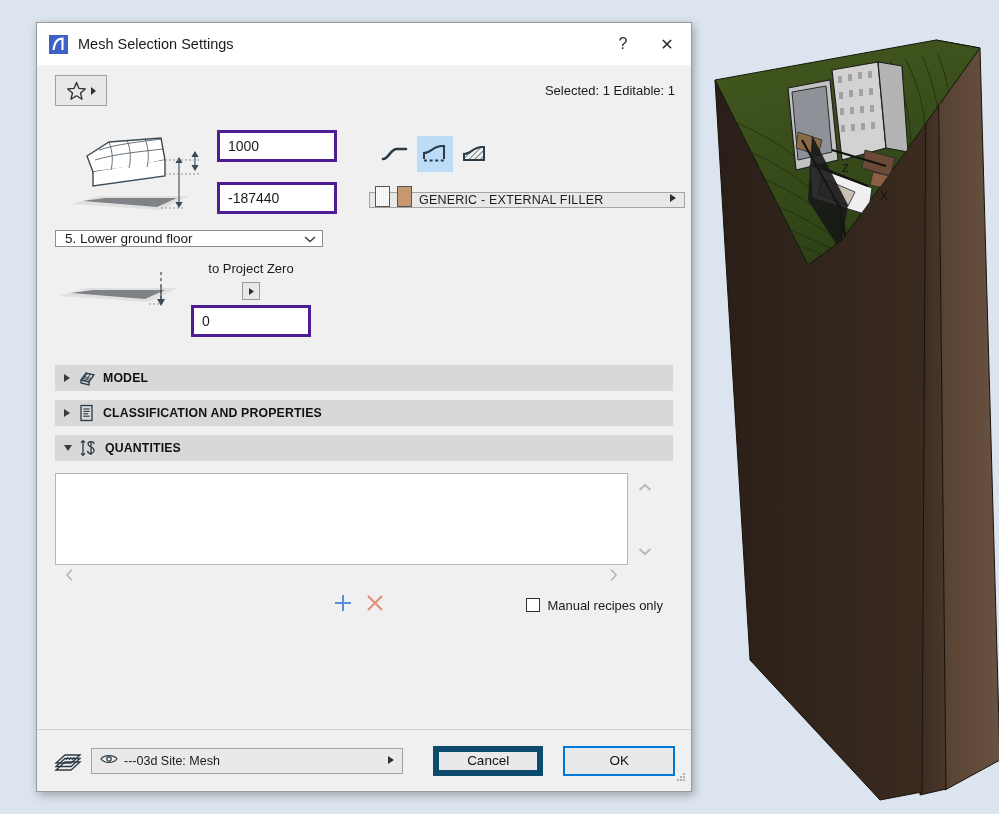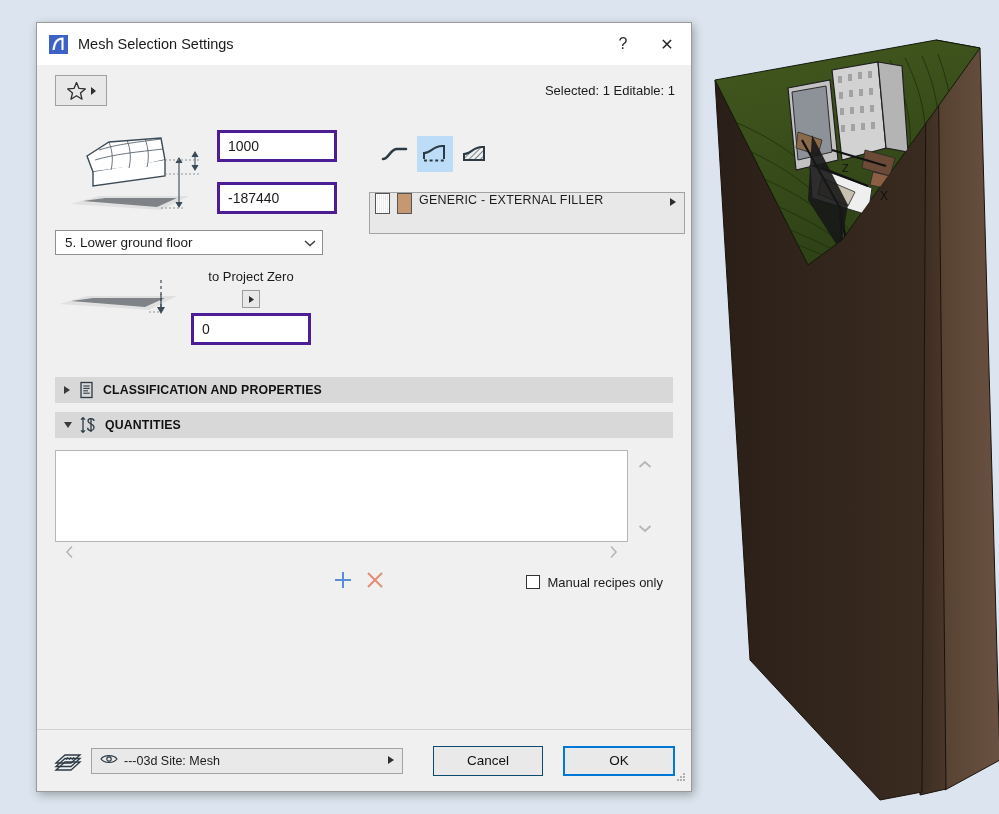--- a/index.html
+++ b/index.html
@@ -100,21 +100,21 @@
   .fields { margin-left: 8px; }
   .txtin {
     width: 120px; height: 32px; background: #fff;
     border: 3px solid #4c1d95; font-size: 14px; color: #1a1a1a;
     padding: 0 8px; line-height: 30px;
   }
   .txtin + .txtin { margin-top: 20px; }
 
   .homestory-lbl { font-size: 13px; color: #1b1b1b; margin: 16px 0 4px 2px; }
   .combo {
-    width: 268px; height: 25px; background: #fff; border: 1px solid #8e8e8e;
+    width: 268px; height: 17px; background: #fff; border: 1px solid #8e8e8e;
     display: flex; align-items: center; padding: 0 6px 0 9px;
     font-size: 13.5px; color: #1a1a1a;
   }
   .combo .chev { margin-left: auto; }
 
   .pz-row { display: flex; align-items: center; margin-top: 14px; }
   .base-pic { width: 130px; height: 58px; flex: 0 0 auto; margin-left: 2px; }
   .pz-col { margin-left: 4px; }
   .pz-top { display: flex; align-items: center; gap: 6px; flex-direction: column; }
   .pz-lbl { font-size: 13px; color: #1b1b1b; }
@@ -125,22 +125,22 @@
   .pz-in { margin-top: 5px; }
 
   
   .type-strip { display: flex; align-items: center; gap: 4px; margin: 4px 0 0 12px; }
   .type-btn {
     width: 36px; height: 36px; display: flex; align-items: center; justify-content: center;
   }
   .type-btn.sel { background: #bcdcf7; }
   .mat-row {
     margin: 20px 0 0 4px;
-    width: 316px; height: 42px; background: #e8e8e8; border: 1px solid #a3a3a3;
-    display: flex; align-items: flex-start; padding: 0 7px 0 5px; gap: 7px;
+    width: 316px; height: 16px; background: #e8e8e8; border: 1px solid #a3a3a3;
+    display: flex; align-items: flex-end; padding: 0 7px 0 5px; gap: 7px;
   }
   .swatch-a { width: 15px; height: 21px; background:
      repeating-linear-gradient(90deg,#fff 0 1px,#ededed 1px 2px);
      border: 1px solid #555; }
   .swatch-b { width: 15px; height: 21px; background: #c59871; border: 1px solid #555; }
   .mat-name { font-size: 12.5px; color: #1d1d1d; letter-spacing: .2px; }
   .mat-arrow { margin-left: auto; }
 
   .sec-gap { height: 9px; }
 
@@ -173,21 +173,21 @@
   }
   .layer-icon { width: 30px; height: 24px; flex: 0 0 auto; }
   .layer-combo {
     flex: 0 0 auto; width: 312px; height: 26px; background: #e9e9e9;
     border: 1px solid #a3a3a3; display: flex; align-items: center;
     padding: 0 7px 0 8px; gap: 6px; font-size: 12.5px; color: #1b1b1b;
   }
   .layer-combo .arrow { margin-left: auto; }
   .btn {
     height: 30px; font-size: 13.5px; color: #111;
-    background: #e9e9e9; border: 1px solid #0c4a6e;
+    background: #e9e9e9; border: 6px solid #0c4a6e;
     display: flex; align-items: center; justify-content: center;
   }
   .btn.cancel { width: 116px; margin-left: 22px; }
   .btn.ok { width: 118px; margin-left: 12px; border: 2px solid #0078d7; background:#e9e9e9;}
   .grip { position: absolute; right: 4px; bottom: 4px; }
 </style>
 </head>
 <body>
 
 <div id="viewport">
@@ -424,20 +424,36 @@
               </svg>
           </span>
         </div>
       </div>
     </div>
 
     <div style="height:14px"></div>
 
     <div class="sec-gap"></div>
 
+    <div class="sec-head">
+      <span class="tri closed"></span>
+      <span class="sec-icon">
+        <svg width="19" height="17" viewBox="0 0 19 17">
+          <path d="M4,10 L9,3 L17,5 L12,12 Z" fill="none" stroke="#2b3a45" stroke-width="1.3"></path>
+          <path d="M4,10 L4,13 L12,15 L12,12" fill="none" stroke="#2b3a45" stroke-width="1.3"></path>
+          <g stroke="#2b3a45" stroke-width=".9">
+            <path d="M6.5,6.5 L14.5,8.4"></path>
+              <path d="M5.3,8.3 L13.3,10.2"></path>
+            <path d="M10.5,3.3 L5.6,9.8"></path>
+              <path d="M13.5,4 L8.6,10.6"></path>
+          </g>
+        </svg>
+      </span>
+      <span class="sec-title">MODEL</span>
+    </div>
     <div class="sec-gap"></div>
 
     <div class="sec-head">
       <span class="tri closed"></span>
       <span class="sec-icon">
         <svg width="19" height="18" viewBox="0 0 19 18">
           <rect x="4" y="1.5" width="11" height="15" fill="none" stroke="#2b3a45" stroke-width="1.3"></rect>
           <g stroke="#2b3a45" stroke-width="1.1">
             <path d="M6.3,5 L12.7,5"></path>
               <path d="M6.3,7.4 L12.7,7.4"></path>

